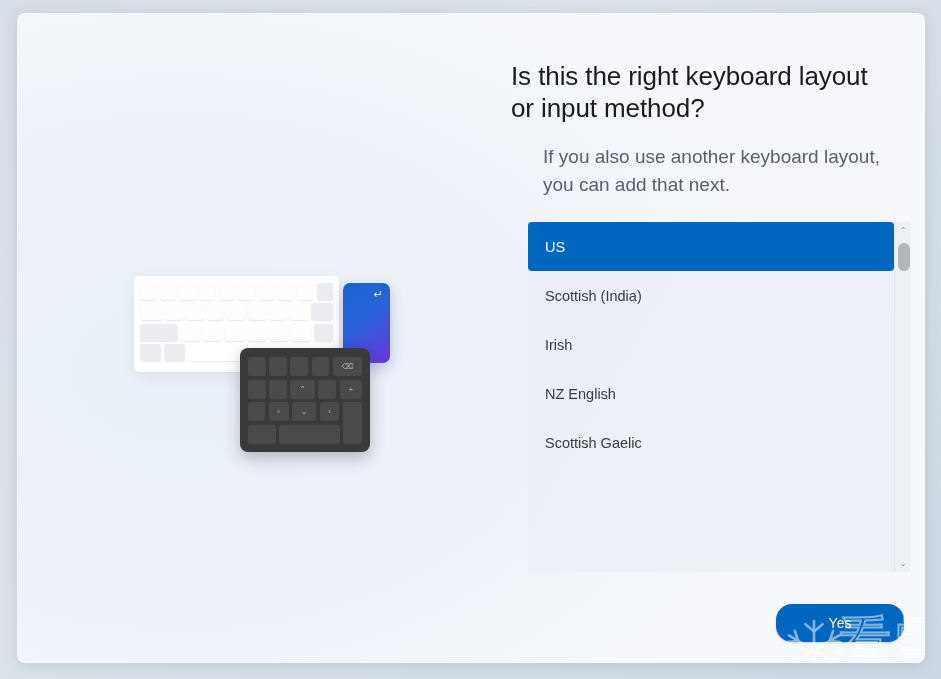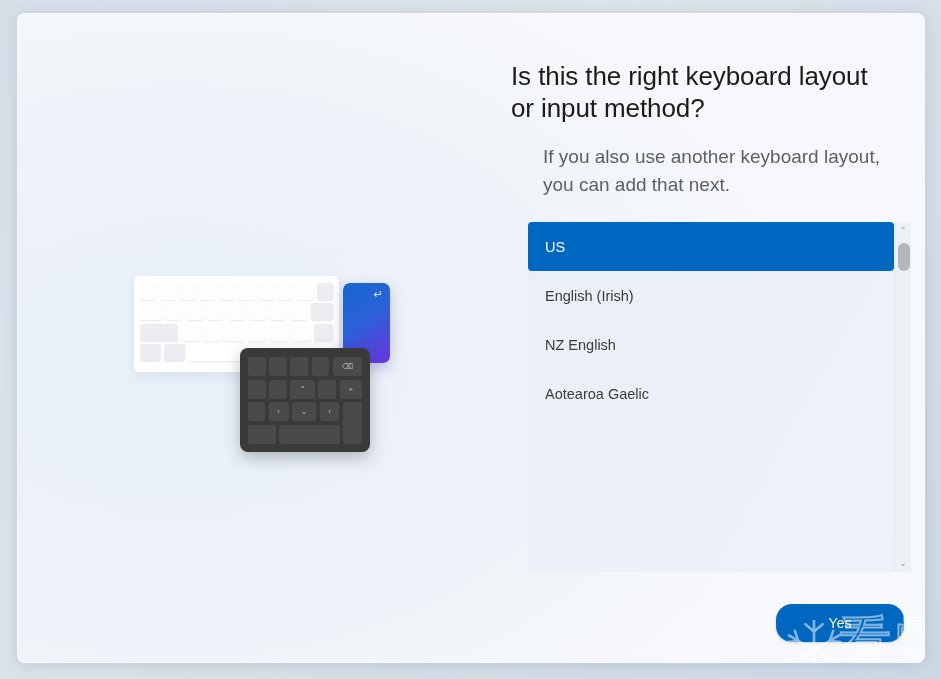--- a/index.html
+++ b/index.html
@@ -328,27 +328,30 @@
     <h1 id="page-title">Is this the right keyboard layout or input method?</h1>
     <p id="page-subtitle">If you also use another keyboard layout, you can add that next.</p>
   </div>
 
   <div id="layout-list-wrap">
     <div id="layout-list">
       <div class="list-item selected">
         <span>US</span>
       </div>
       <div class="list-item">
-        <span>English (Irish)</span>
+        <span>Scottish (India)</span>
+      </div>
+      <div class="list-item">
+        <span>Irish</span>
       </div>
       <div class="list-item">
         <span>NZ English</span>
       </div>
       <div class="list-item">
-        <span>Aotearoa Gaelic</span>
+        <span>Scottish Gaelic</span>
       </div>
     </div>
 
     <div id="list-scrollbar">
       <div class="sb-arrow">⌃</div>
       <div id="sb-track">
         <div id="sb-thumb"></div>
       </div>
       <div class="sb-arrow">⌄</div>
     </div>

